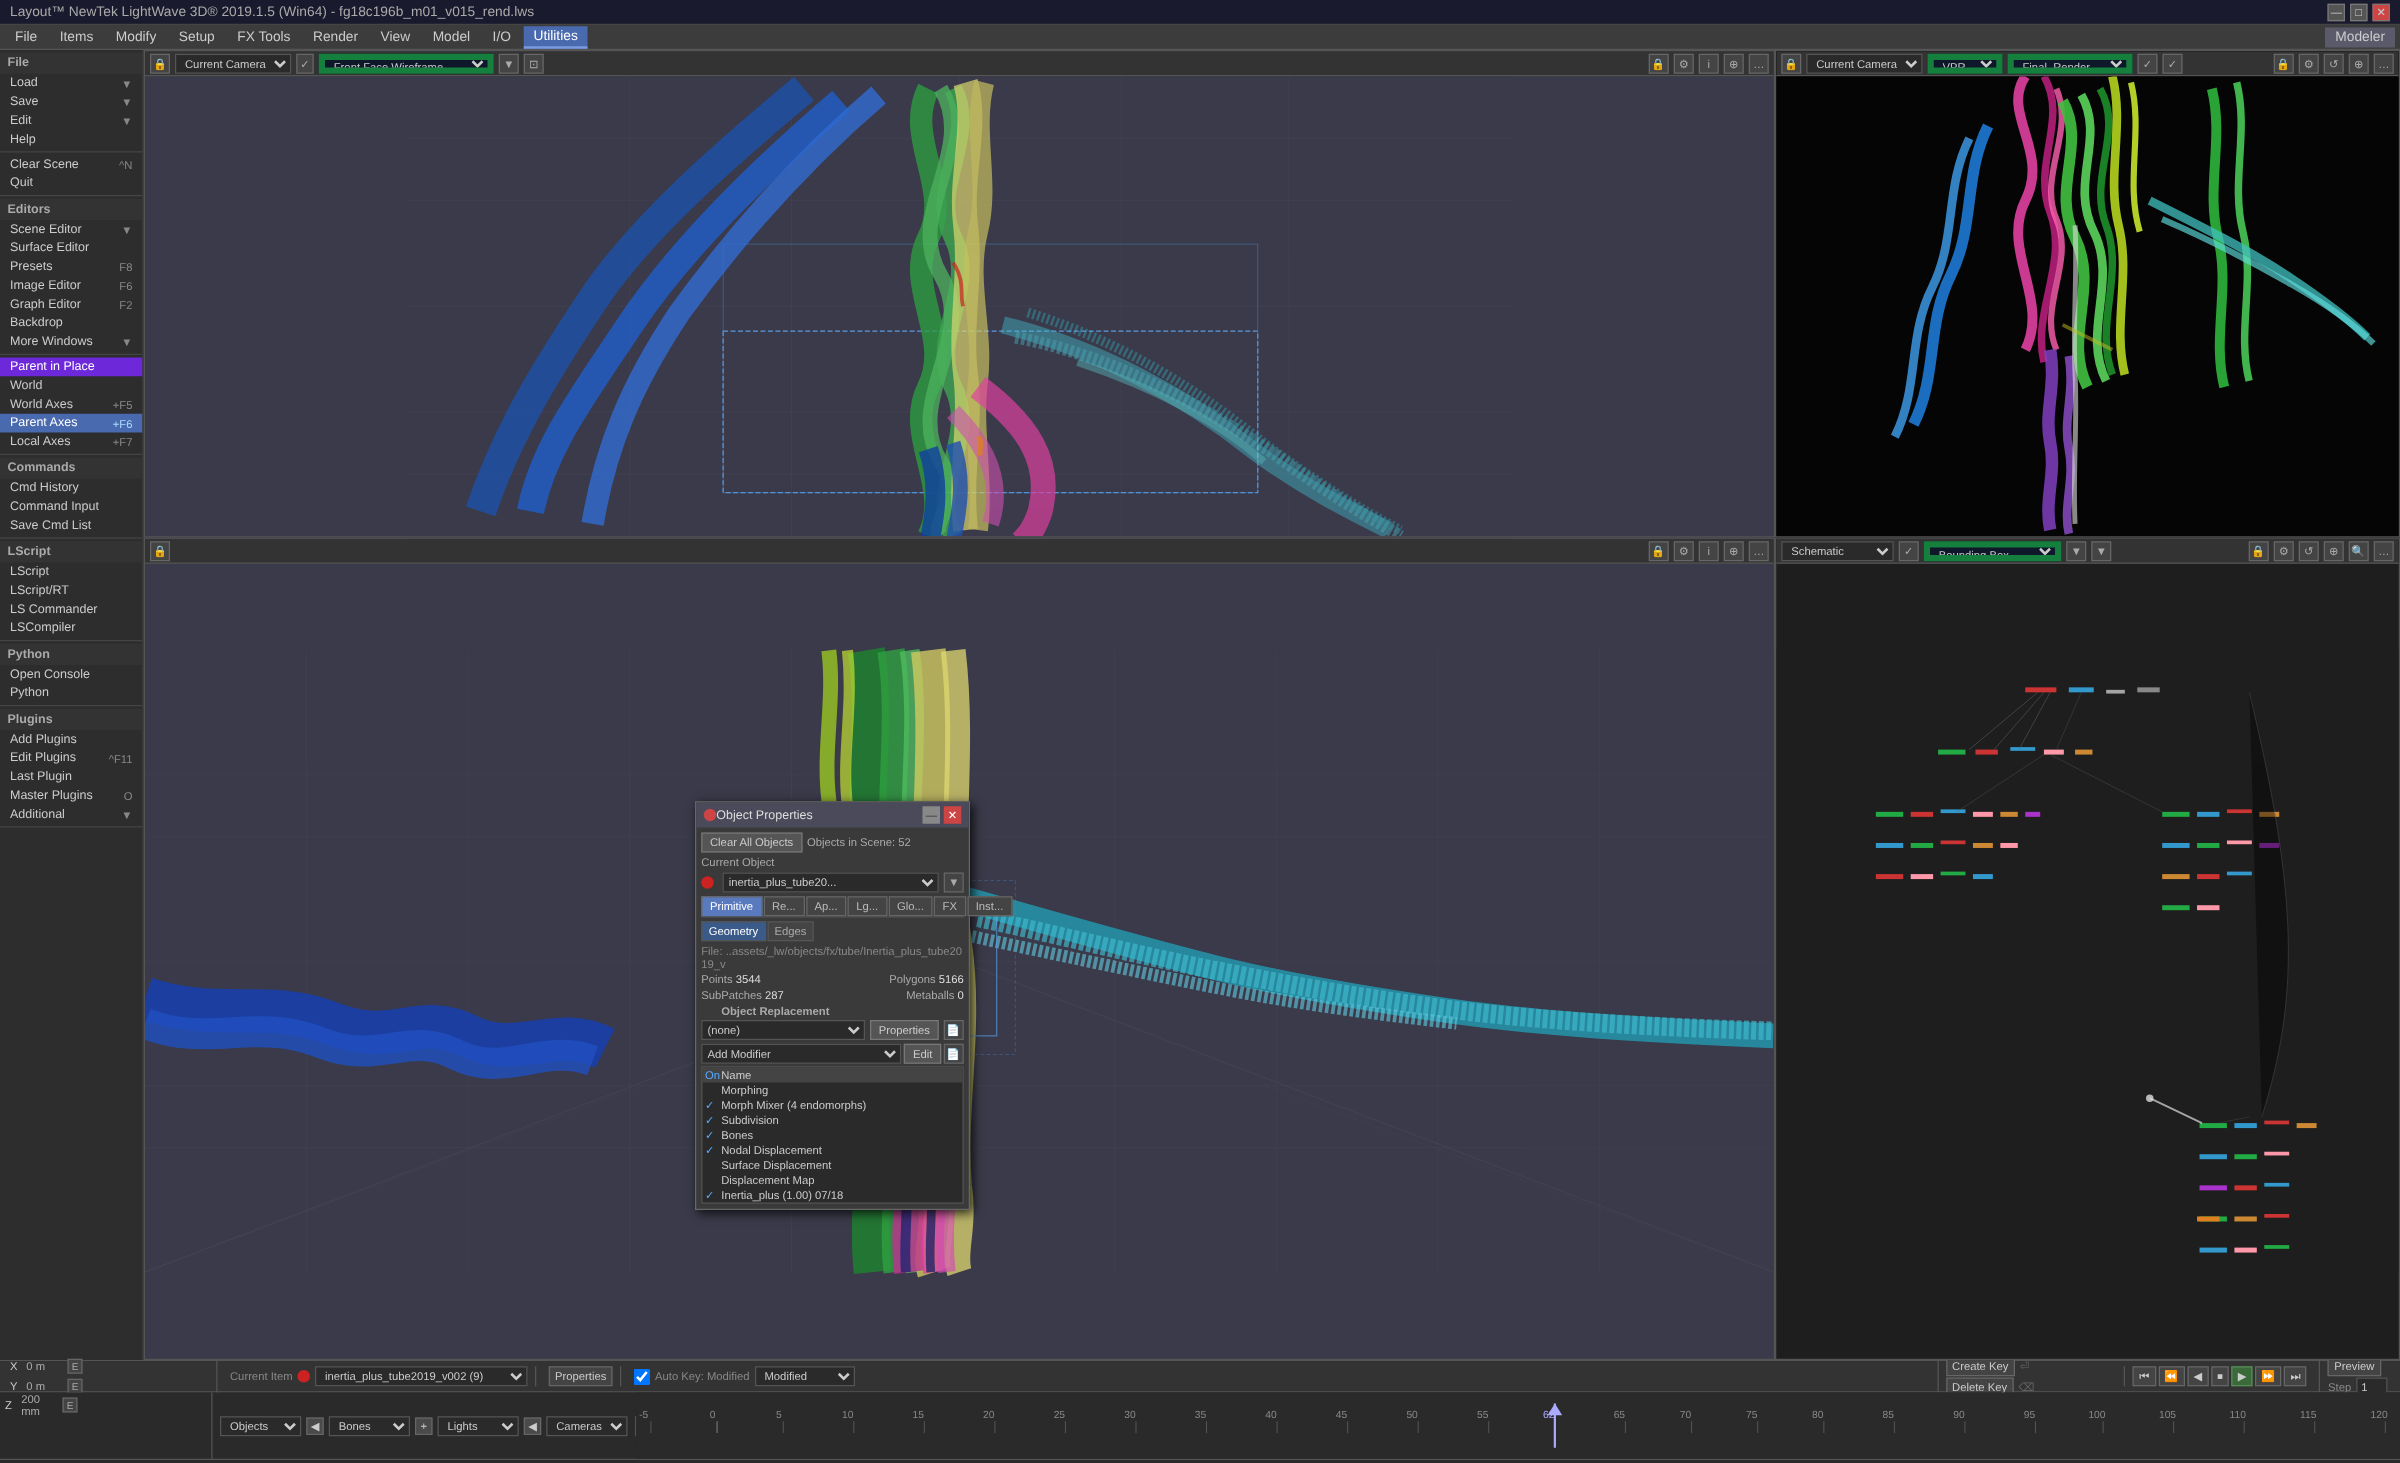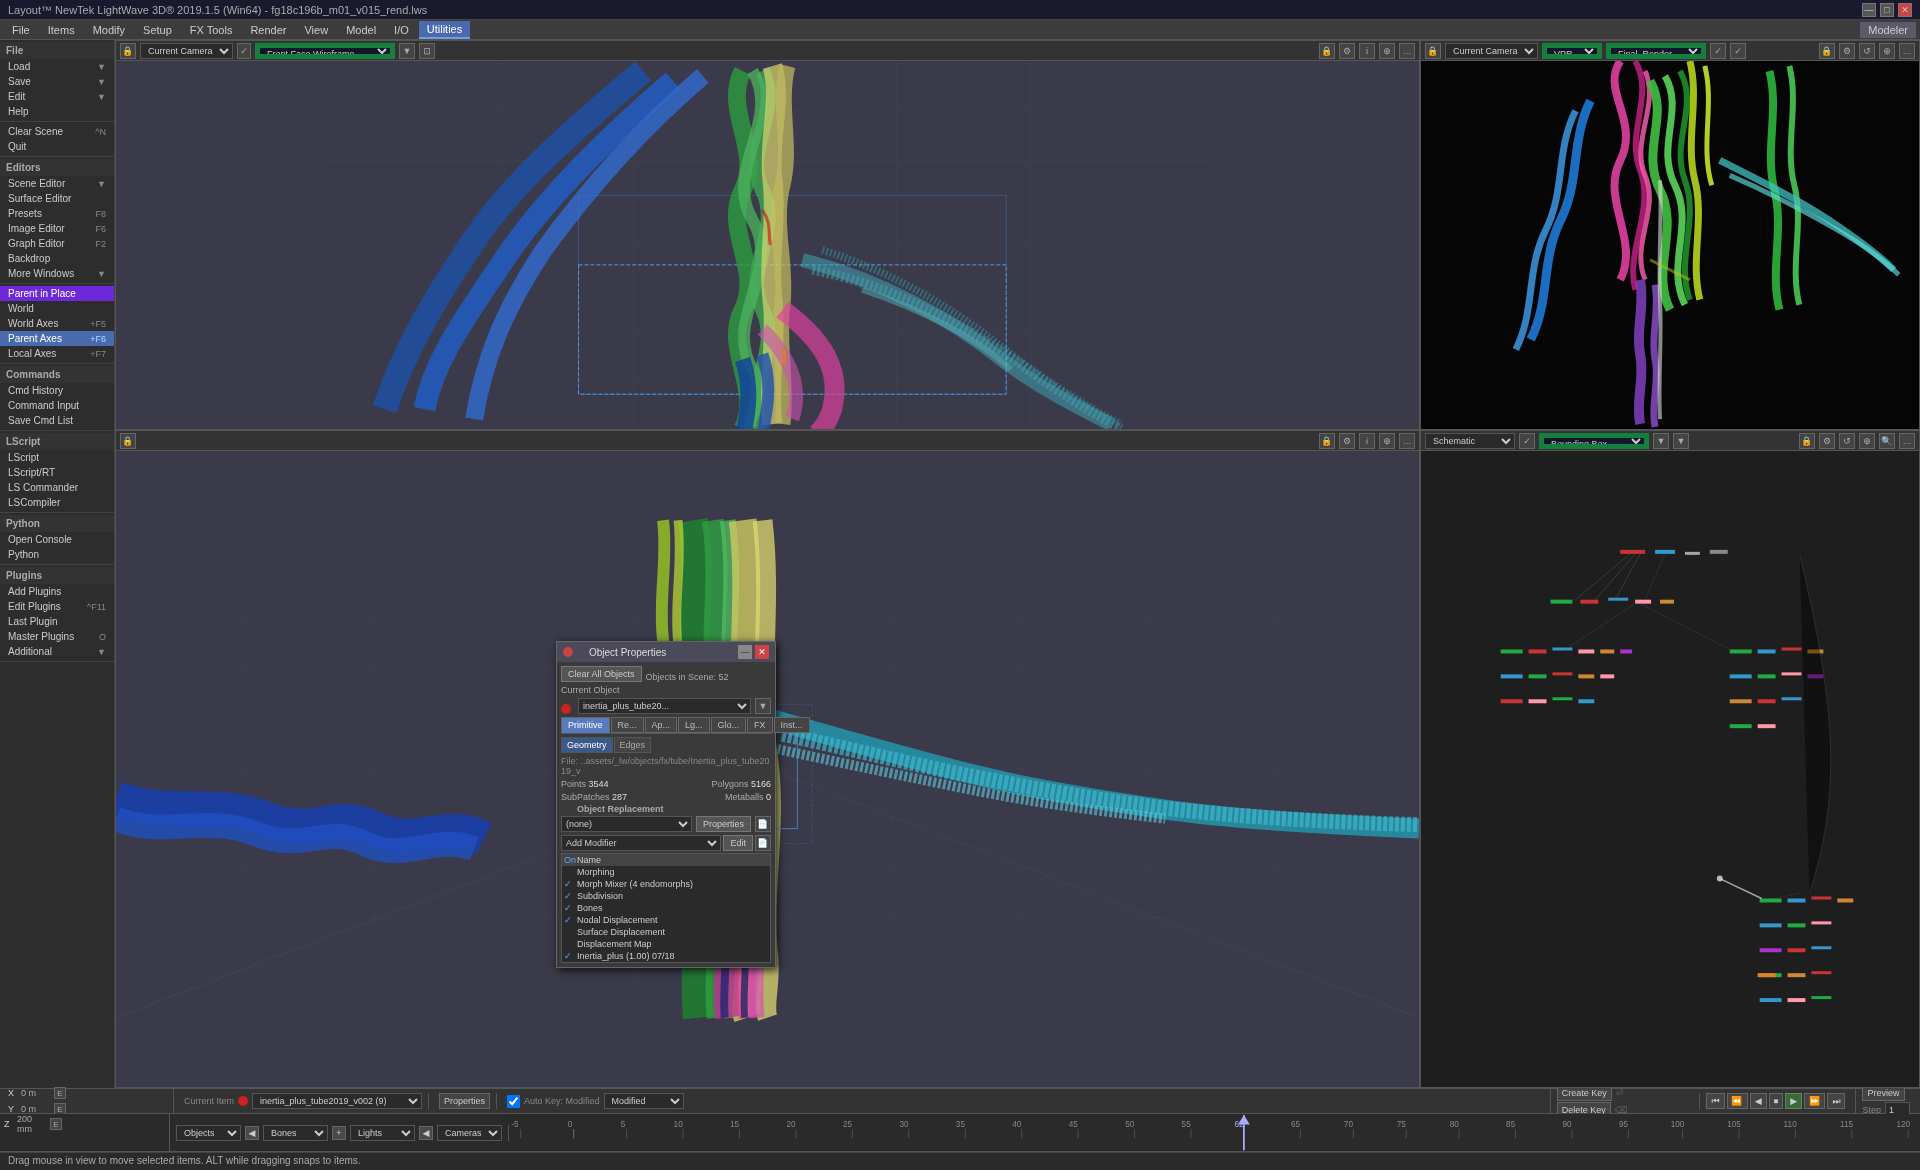--- a/index.html
+++ b/index.html
@@ -248,21 +248,21 @@
       cursor: pointer;
       display: flex;
       align-items: center;
       justify-content: center;
     }
     .dialog-body {
       padding: 4px;
     }
     .dialog-row {
       display: flex;
-      align-items: flex-end;
+      align-items: center;
       gap: 4px;
       margin-bottom: 3px;
     }
     .dialog-btn {
       background: #555;
       border: 1px solid #777;
       color: #ccc;
       font-size: 9px;
       padding: 2px 6px;
       cursor: pointer;
@@ -881,21 +881,21 @@
 
               <circle cx="620" cy="320" r="4" fill="#e08020" opacity="0.8"></circle>
               <circle cx="616" cy="316" r="3" fill="#ff9030" opacity="0.7"></circle>
 
               <rect x="555" y="200" width="130" height="110" fill="none" stroke="#5a9adf" stroke-width="1" opacity="0.7"></rect>
               <rect x="540" y="185" width="160" height="140" fill="none" stroke="#4a8acf" stroke-width="0.6" opacity="0.5" stroke-dasharray="3,2"></rect>
             </svg>
 
             <div id="obj-properties" style="position:absolute;top:190px;left:440px;">
               <div class="dialog-titlebar">
-                <div style="display:flex;align-items:center;gap:16px;">
+                <div style="display:flex;align-items:center;gap:0;">
                   <span style="width:10px;height:10px;background:#cc4444;border-radius:50%;display:inline-block;"></span>
                   <span>Object Properties</span>
                 </div>
                 <div style="display:flex;gap:3px;">
                   <button class="dialog-minimize-btn">—</button>
                   <button class="dialog-close-btn">✕</button>
                 </div>
               </div>
               <div class="dialog-body">
                 <div class="dialog-row">
@@ -1266,16 +1266,13 @@
             <line x1="1142" y1="12" x2="1142" y2="20" stroke="#555" stroke-width="0.7"></line>
           <text x="1180" y="10">120</text>
             <line x1="1190" y1="12" x2="1190" y2="20" stroke="#555" stroke-width="0.7"></line>
         </g>
 
         <polygon points="625,0 620,8 630,8" fill="#aaaaff"></polygon>
       </svg>
     </div>
   </div>
 
-  <div id="status-bar">
-    <span>Drag mouse in view to move selected items. ALT while dragging snaps to items.</span>
-  </div>
 </div>
 
 </body></html>

